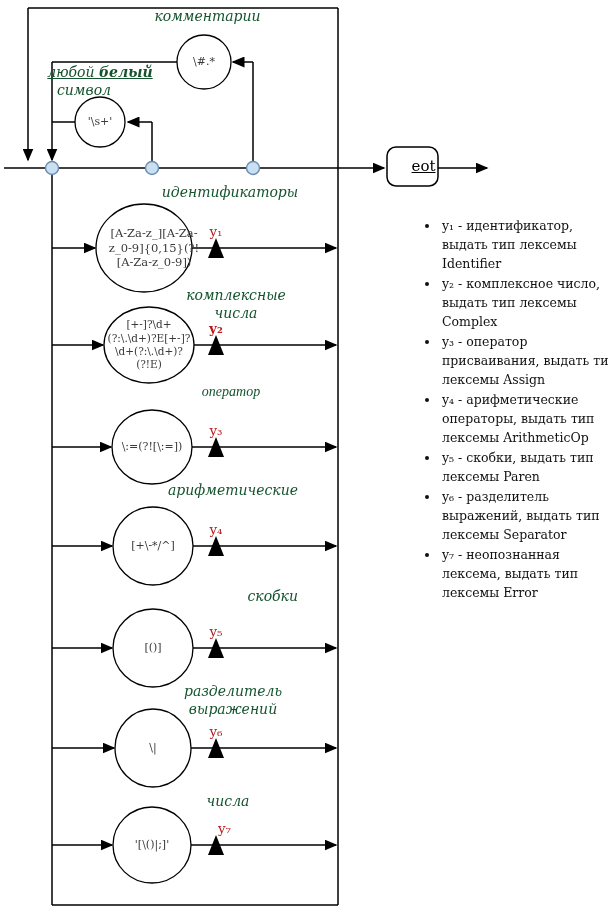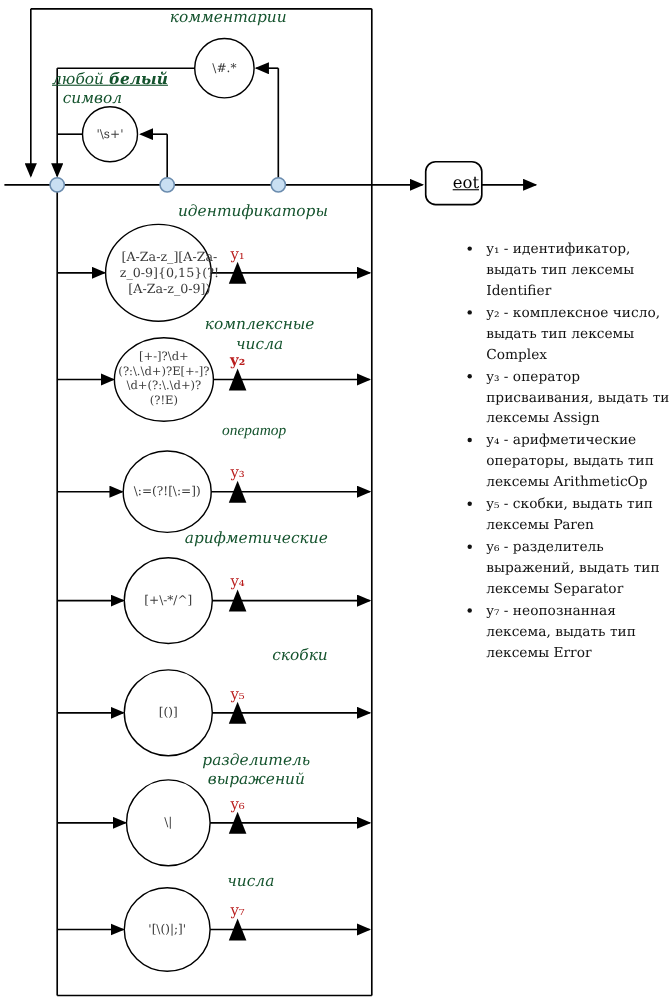--- a/index.html
+++ b/index.html
@@ -142,21 +142,21 @@
   <div class="txt lbl" style="left:163px;top:701px;width:140px;">выражений</div>
   <div class="txt regex" style="left:117px;top:713px;width:72px;height:70px;">
     <div>\|</div>
   </div>
   <div class="txt ylbl" style="left:201px;top:723px;width:30px;">y₆</div>
 
   <div class="txt lbl" style="left:158px;top:793px;width:140px;">числа</div>
   <div class="txt regex" style="left:114px;top:810px;width:76px;height:70px;">
     <div>'[\()|;]'</div>
   </div>
-  <div class="txt ylbl" style="left:201px;top:820px;width:30px;">y₇</div>
+  <div class="txt ylbl" style="left:201px;top:820px;width:30px;text-align:right;">y₇</div>
 
   <ul class="legend">
     <li>y₁ - идентификатор, выдать тип лексемы Identifier</li>
     <li>y₂ - комплексное число, выдать тип лексемы Complex</li>
     <li>y₃ - оператор присваивания, выдать тип лексемы Assign</li>
     <li>y₄ - арифметические операторы, выдать тип лексемы ArithmeticOp</li>
     <li>y₅ - скобки, выдать тип лексемы Paren</li>
     <li>y₆ - разделитель выражений, выдать тип лексемы Separator</li>
     <li>y₇ - неопознанная лексема, выдать тип лексемы Error</li>
   </ul>

